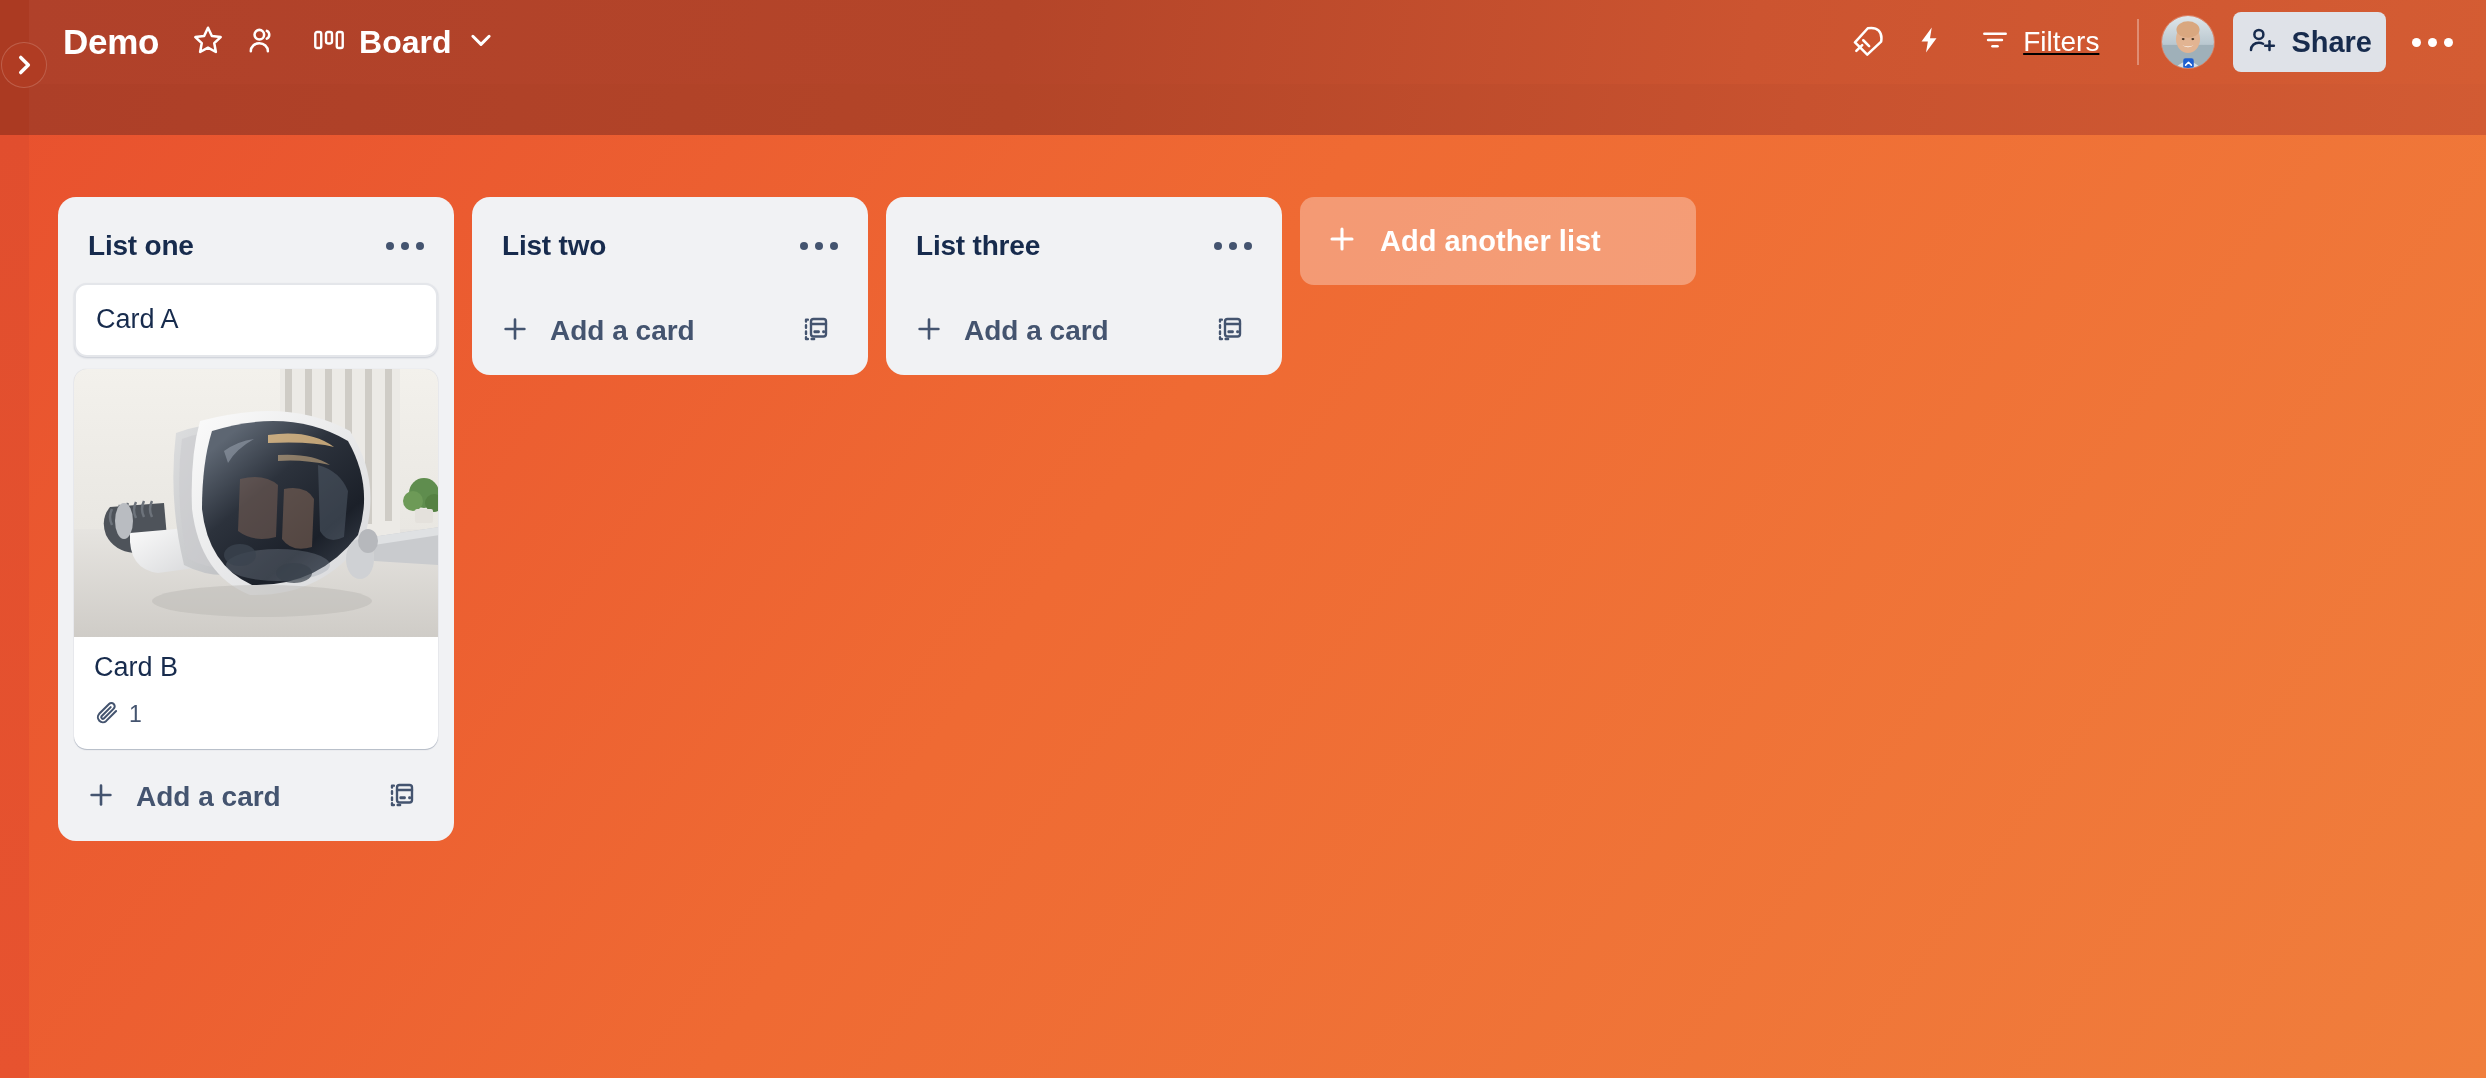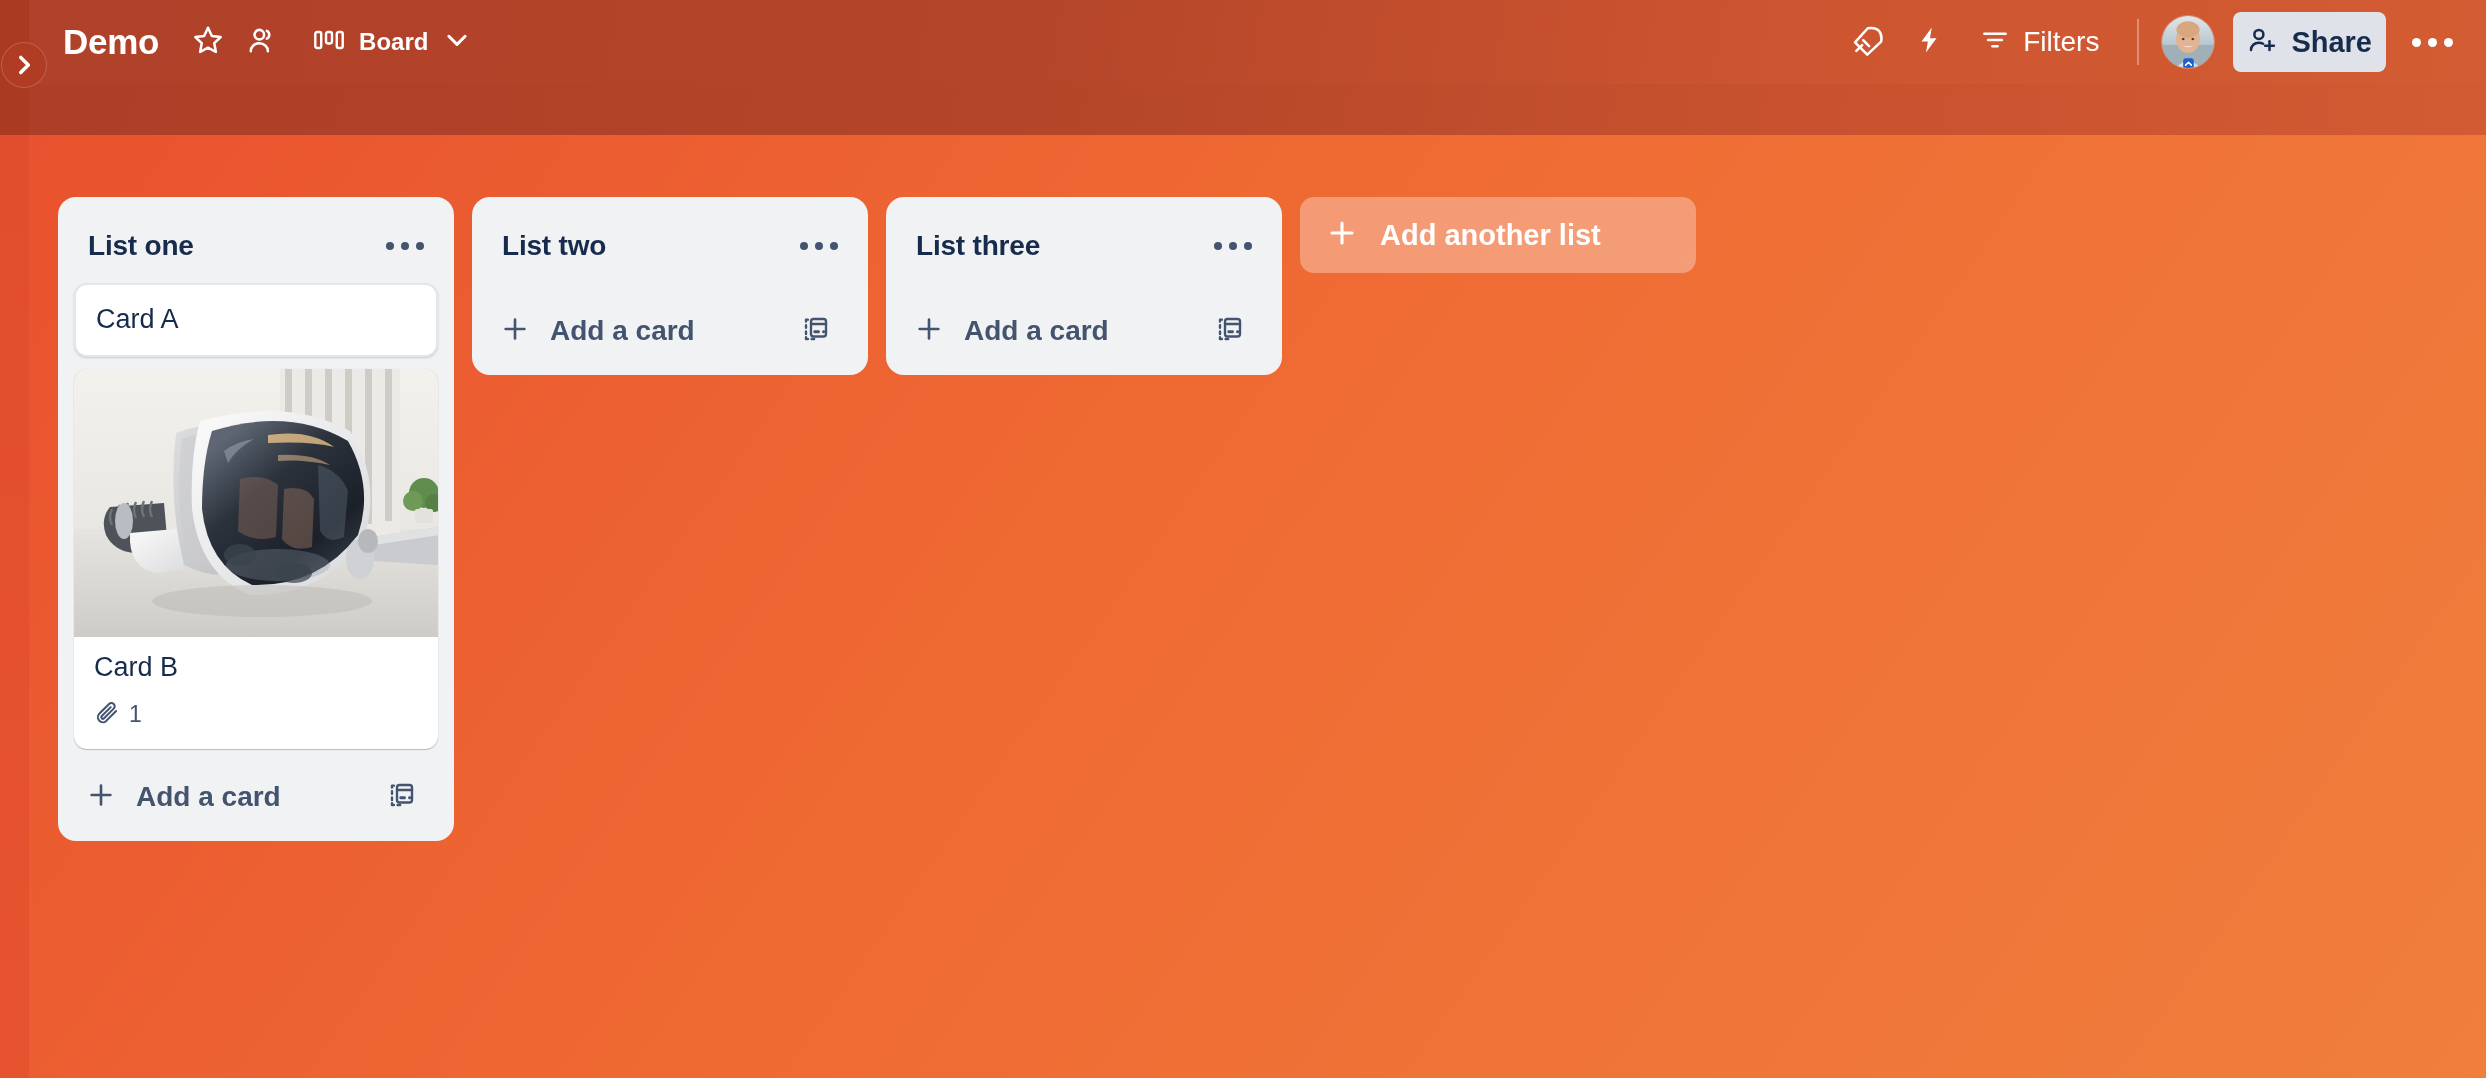--- a/index.html
+++ b/index.html
@@ -84,33 +84,34 @@
   .view-switcher {
     display: flex; align-items: center; gap: 14px;
     margin-left: 14px;
     padding: 0 10px;
     height: 54px;
     border-radius: 6px;
     cursor: pointer;
   }
   .view-label {
     color: #ffffff;
-    font-size: 24px;
+    font-size: 32px;
     font-weight: bold;
     white-space: nowrap;
   }
 
   .topbar-spacer { flex: 1 1 auto; }
 
   .topbar-right { display: flex; align-items: center; gap: 8px; }
   .filters-btn {
     display: flex; align-items: center; gap: 13px;
     height: 54px; padding: 0 16px;
     border-radius: 6px;
     cursor: pointer;
+    text-decoration: underline;
   }
   .filters-label {
     color: #ffffff;
     font-size: 28px;
     font-weight: normal;
     white-space: nowrap;
   }
   .vert-divider {
     width: 2px; height: 46px;
     background: rgba(255,255,255,0.32);
@@ -254,21 +255,21 @@
   .template-btn {
     width: 48px; height: 48px;
     display:flex; align-items:center; justify-content:center;
     border-radius: 6px;
     cursor: pointer;
   }
 
   .add-list {
     flex: 0 0 396px;
     width: 396px;
-    height: 76px;
+    height: 88px;
     background: rgba(255,255,255,0.32);
     border-radius: 14px;
     display: flex;
     align-items: center;
     gap: 22px;
     padding: 0 26px;
     cursor: pointer;
   }
   .add-list-label {
     color: #ffffff;

